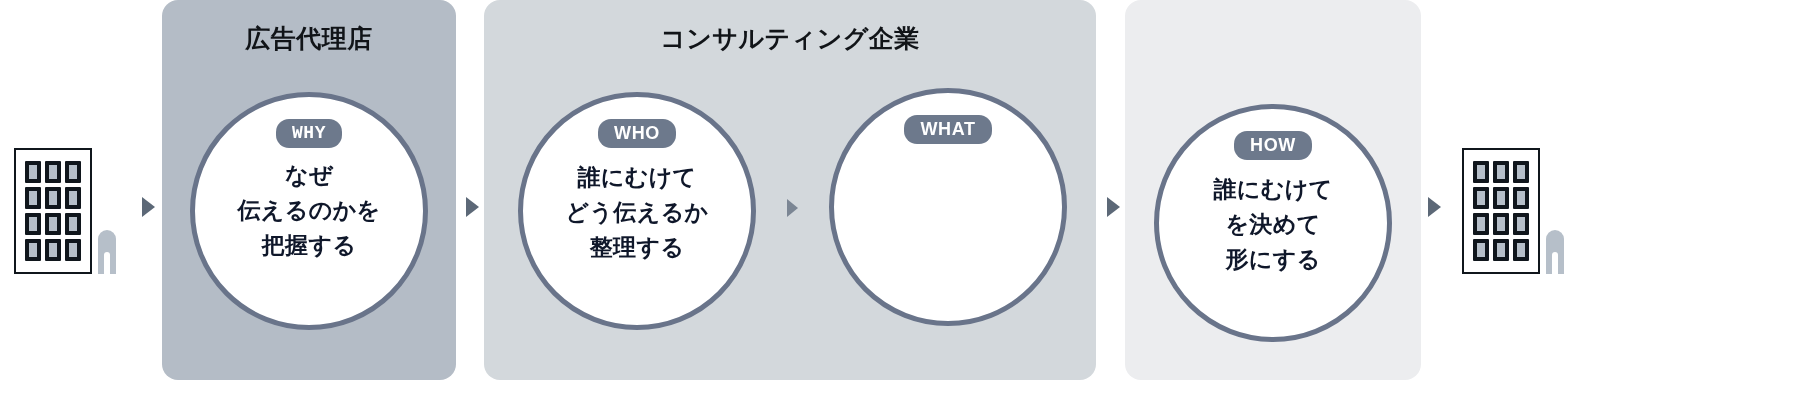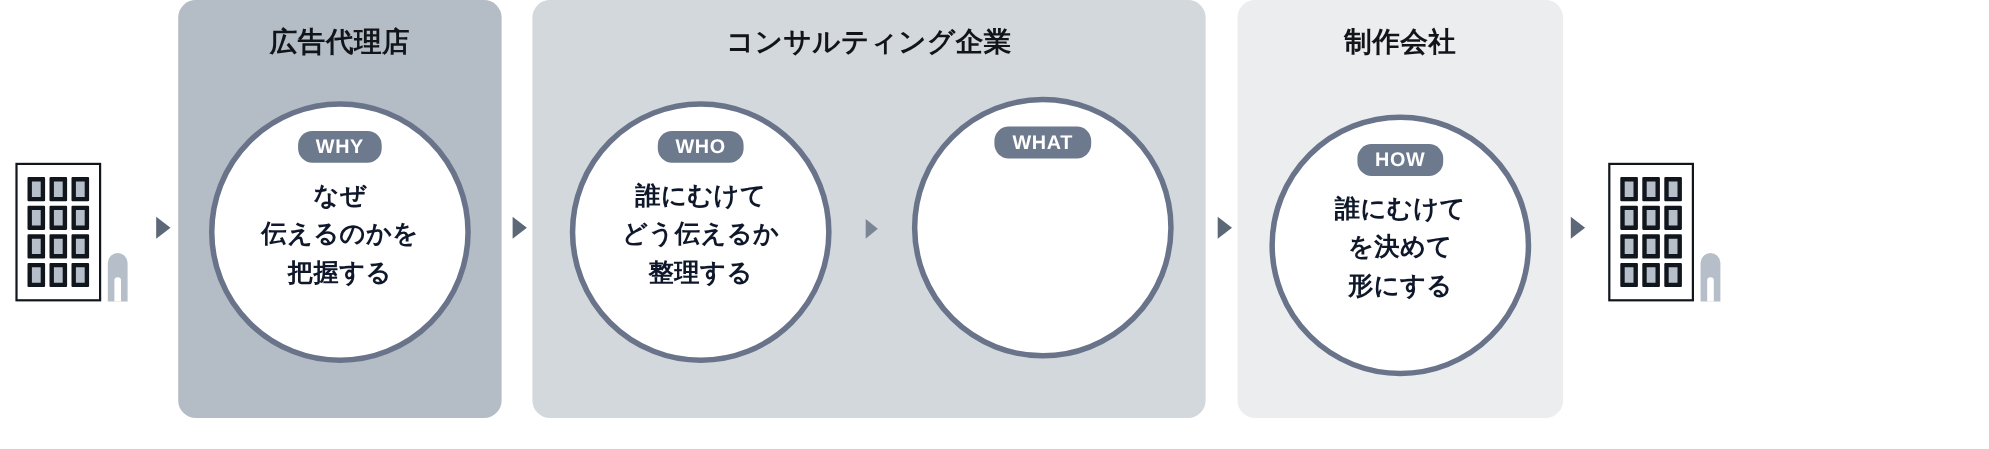--- a/index.html
+++ b/index.html
@@ -136,21 +136,21 @@
     </div>
     <div class="bld-annex">
       <div class="bld-annex-door"></div>
     </div>
   </div>
 
   <div class="flow-arrow" style="left:142px;top:197px;"></div>
 
   <div class="panel" style="left:162px;width:294px;background:#b4bcc6;">
     <div class="panel-title">広告代理店</div>
-    <div class="circle" style="left:28px;top:92px;">
+    <div class="circle" style="left:28px;top:92px;font-family:Liberation Mono, monospace;">
       <span class="badge">WHY</span>
       <div class="circle-text">なぜ
 伝えるのかを
 把握する</div>
     </div>
   </div>
 
   <div class="flow-arrow" style="left:466px;top:197px;"></div>
 
   <div class="panel" style="left:484px;width:612px;background:#d3d8dc;">
@@ -166,21 +166,20 @@
     <div class="flow-arrow small" style="left:303px;top:199px;"></div>
 
     <div class="circle" style="left:345px;top:88px;">
       <span class="badge">WHAT</span>
     </div>
   </div>
 
   <div class="flow-arrow" style="left:1107px;top:197px;"></div>
 
   <div class="panel" style="left:1125px;width:296px;background:#ecedef;">
-    <div class="panel-title">制作会社</div>
     <div class="circle" style="left:29px;top:104px;">
       <span class="badge">HOW</span>
       <div class="circle-text">誰にむけて
 を決めて
 形にする</div>
     </div>
   </div>
 
   <div class="flow-arrow" style="left:1428px;top:197px;"></div>
 

